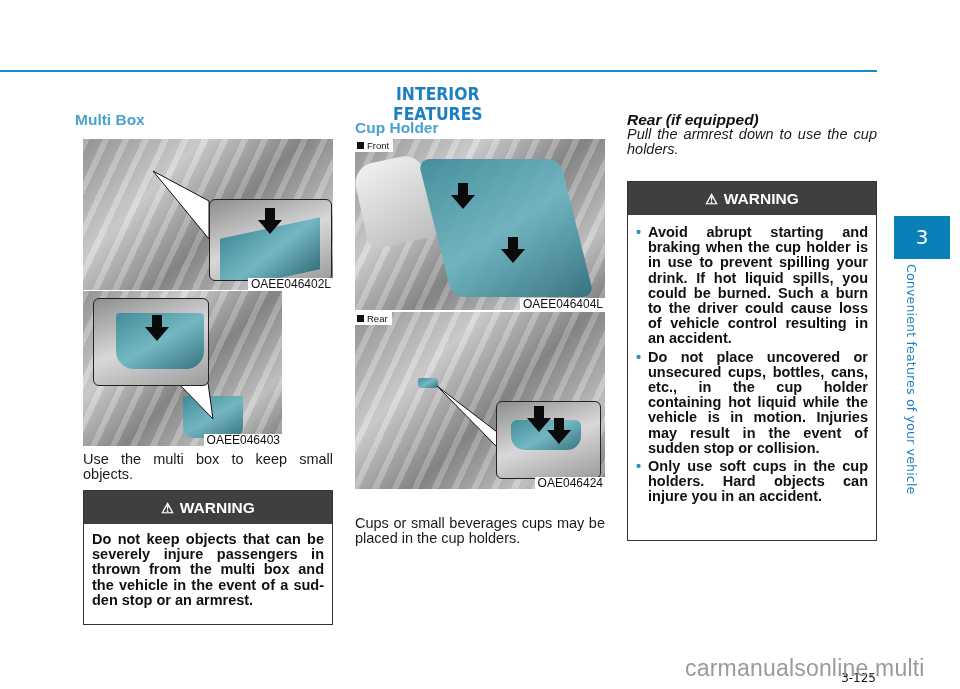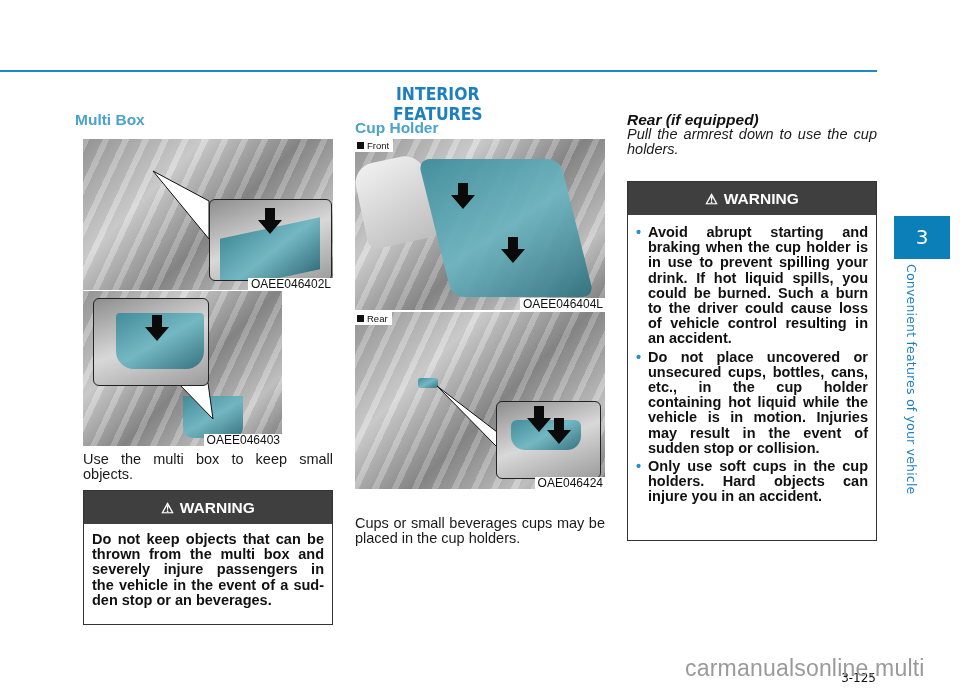--- a/index.html
+++ b/index.html
@@ -107,24 +107,24 @@
 </div>
 
 <div class="abs body-text" style="left:83px;top:452px;width:250px;">Use the multi box to keep small objects.</div>
 
 <div class="abs warn-box" style="left:83px;top:490px;width:248px;height:133px;">
   <div class="warn-head">
     <span class="tri">⚠</span><span>WARNING</span>
   </div>
   <div class="warn-body" style="padding:8px 8px 0 8px;">
     <div style="text-align:justify;text-align-last:justify;">Do not keep objects that can be</div>
+    <div style="text-align:justify;text-align-last:justify;">severely injure passengers in</div>
     <div style="text-align:justify;text-align-last:justify;">thrown from the multi box and</div>
-    <div style="text-align:justify;text-align-last:justify;">severely injure passengers in</div>
     <div style="text-align:justify;text-align-last:justify;">the vehicle in the event of a sud-</div>
-    <div>den stop or an beverages.</div>
+    <div>den stop or an armrest.</div>
   </div>
 </div>
 
 <div class="abs heading" style="left:355px;top:111px;margin-top:8px;">Cup Holder</div>
 
 <div class="abs figure" style="left:355px;top:139px;width:250px;height:171px;">
   <div class="shade"></div>
   <div class="abs" style="left:5px;top:20px;width:70px;height:85px;background:linear-gradient(160deg,#f2f2f2,#bdbdbd);border-radius:20px 20px 10px 10px;transform:rotate(-12deg);"></div>
   <div class="teal" style="left:80px;top:20px;width:142px;height:138px;border-radius:12px;transform:skewX(14deg);"></div>
   <div class="arrow" style="left:96px;top:44px;">

